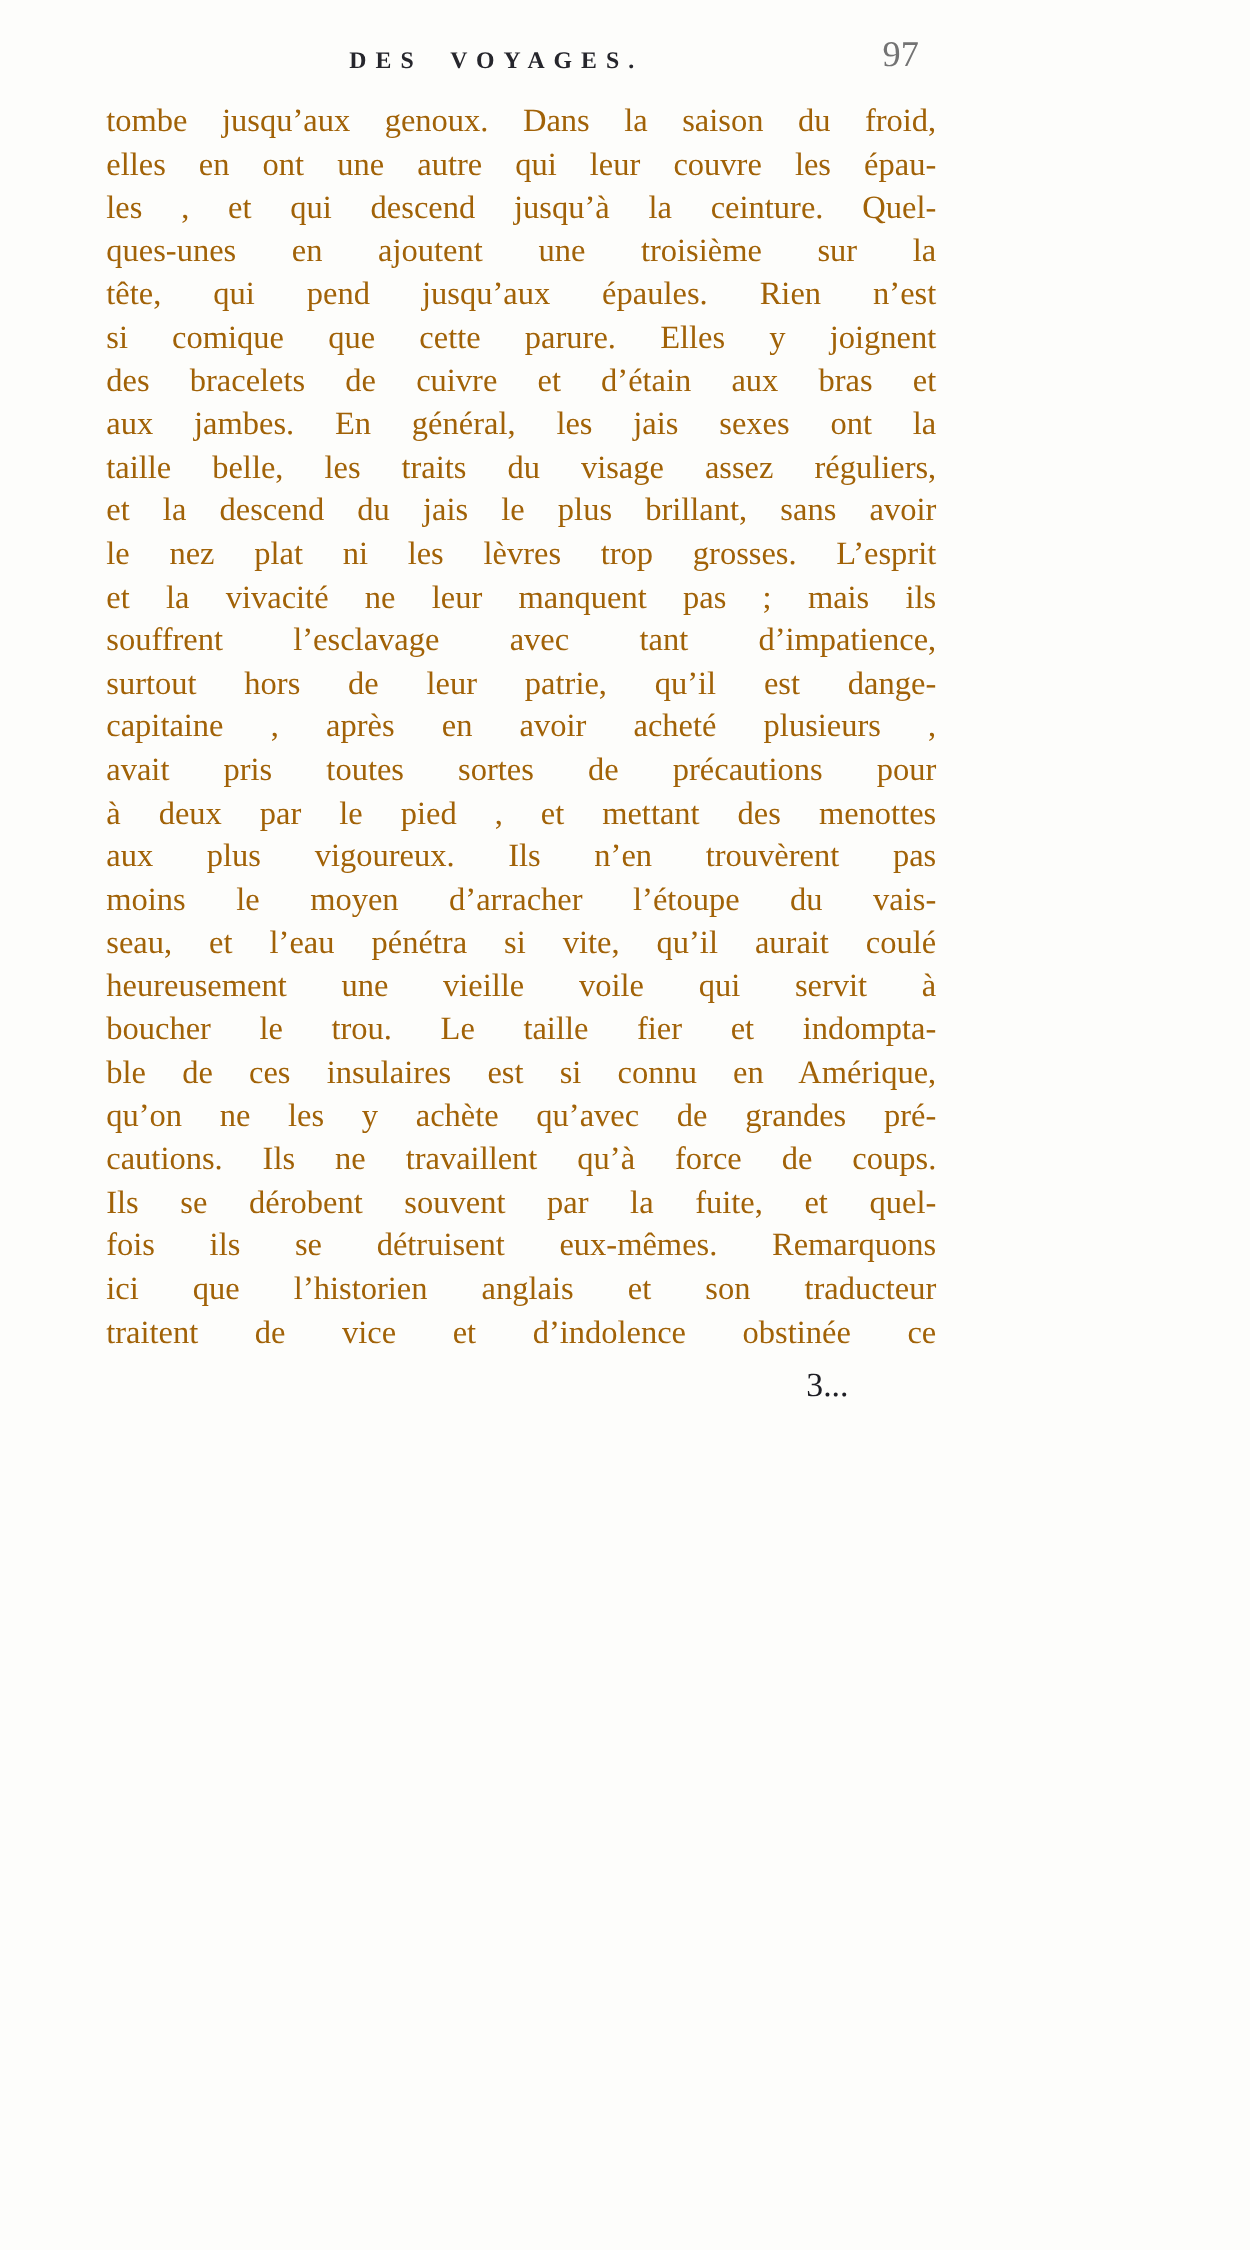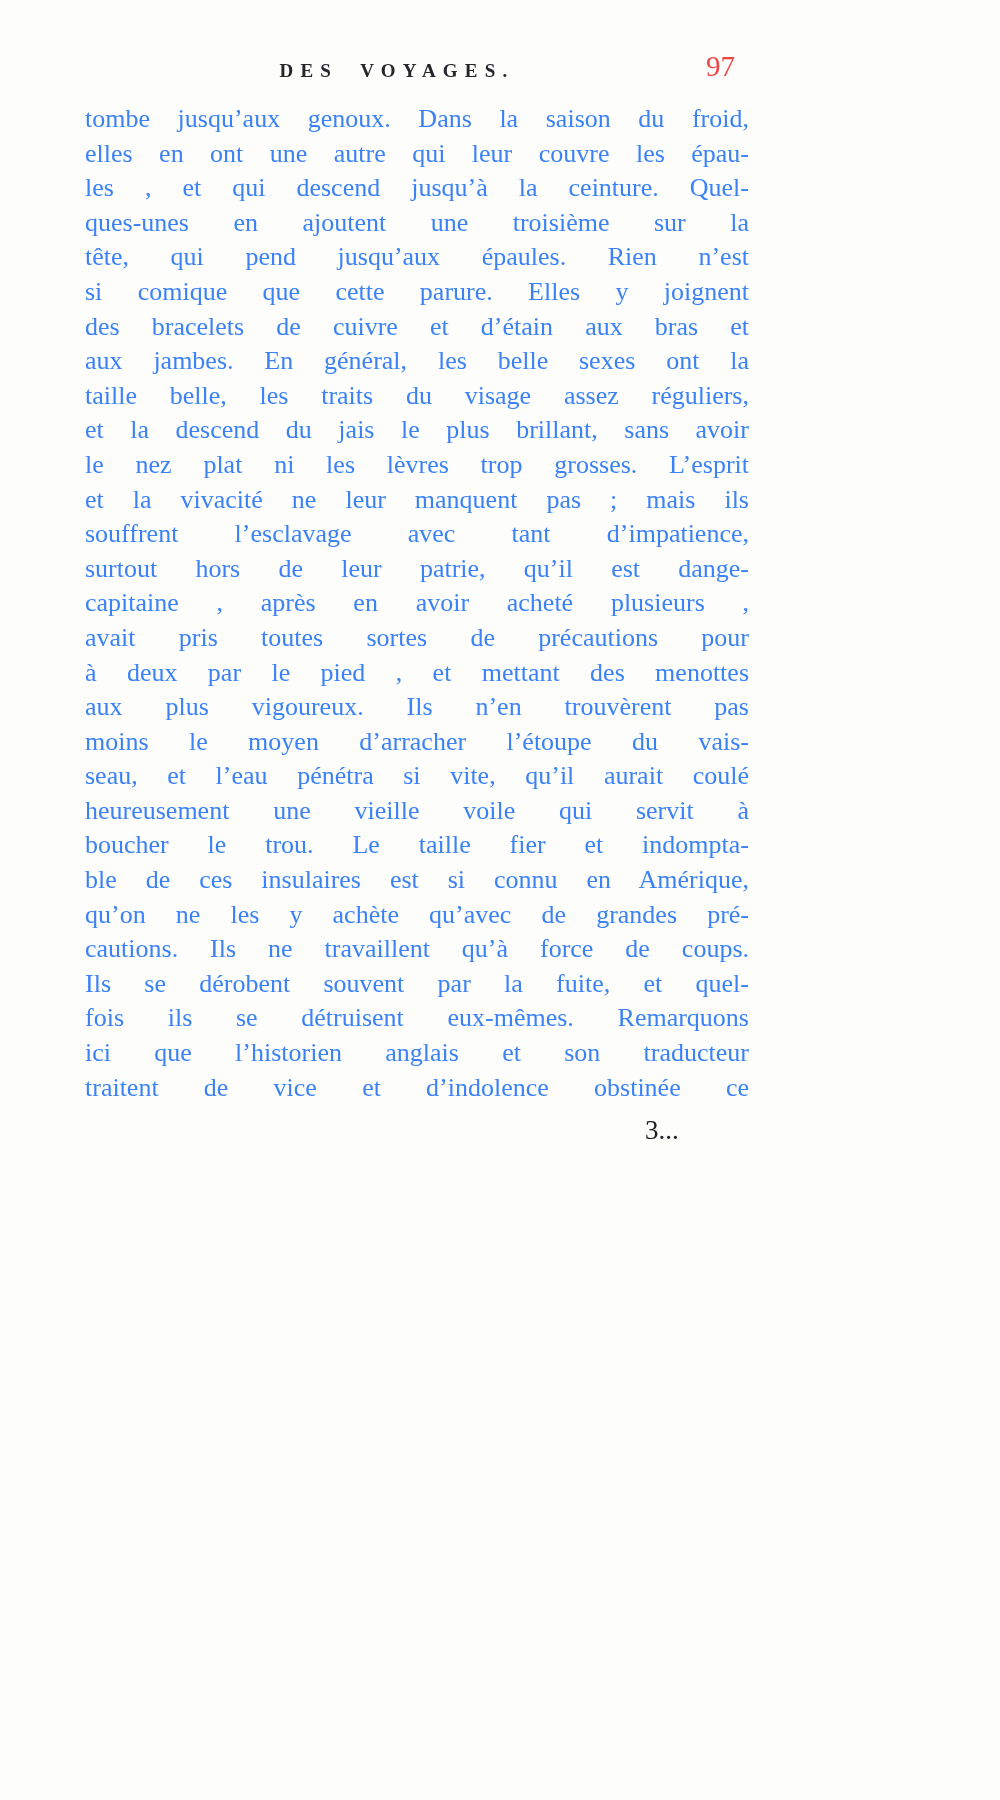--- a/index.html
+++ b/index.html
@@ -14,21 +14,21 @@
     overflow: hidden;
   }
   .page {
     position: absolute;
     inset: 0;
     background: #fdfdfb;
   }
   .content {
     position: absolute;
     left: 85px;
-    top: 50px;
+    top: 28px;
     width: 664px;
   }
   .running-head {
     position: relative;
     height: 48px;
   }
   .head-title {
     position: absolute;
     left: 0;
     right: 40px;
@@ -38,32 +38,32 @@
     font-weight: bold;
     letter-spacing: 0.38em;
     word-spacing: 0.55em;
     color: #26262c;
   }
   .page-number {
     position: absolute;
     right: 14px;
     top: 0;
     font-size: 29px;
-    color: #ef4444;
+    color: #737373;
   }
   .body-text {
     margin-top: 4px;
   }
   .line {
     font-size: 26px;
     line-height: 34.6px;
     text-align: justify;
     text-align-last: justify;
     white-space: normal;
-    color: #3b82f6;
+    color: #a16207;
   }
   .signature-line {
     margin-top: 8px;
     font-size: 27px;
     line-height: 34px;
     padding-left: 560px;
     text-align: left;
     color: #1e1e24;
   }
 </style>
@@ -79,21 +79,21 @@
     </div>
 
     <div class="body-text">
       <div class="line">tombe jusqu’aux genoux. Dans la saison du froid,</div>
       <div class="line">elles en ont une autre qui leur couvre les épau-</div>
       <div class="line">les , et qui descend jusqu’à la ceinture. Quel-</div>
       <div class="line">ques-unes en ajoutent une troisième sur la</div>
       <div class="line">tête, qui pend jusqu’aux épaules. Rien n’est</div>
       <div class="line">si comique que cette parure. Elles y joignent</div>
       <div class="line">des bracelets de cuivre et d’étain aux bras et</div>
-      <div class="line">aux jambes. En général, les belle sexes ont la</div>
+      <div class="line">aux jambes. En général, les jais sexes ont la</div>
       <div class="line">taille belle, les traits du visage assez réguliers,</div>
       <div class="line">et la descend du jais le plus brillant, sans avoir</div>
       <div class="line">le nez plat ni les lèvres trop grosses. L’esprit</div>
       <div class="line">et la vivacité ne leur manquent pas ; mais ils</div>
       <div class="line">souffrent l’esclavage avec tant d’impatience,</div>
       <div class="line">surtout hors de leur patrie, qu’il est dange-</div>
       <div class="line">capitaine , après en avoir acheté plusieurs ,</div>
       <div class="line">avait pris toutes sortes de précautions pour</div>
       <div class="line">à deux par le pied , et mettant des menottes</div>
       <div class="line">aux plus vigoureux. Ils n’en trouvèrent pas</div>

